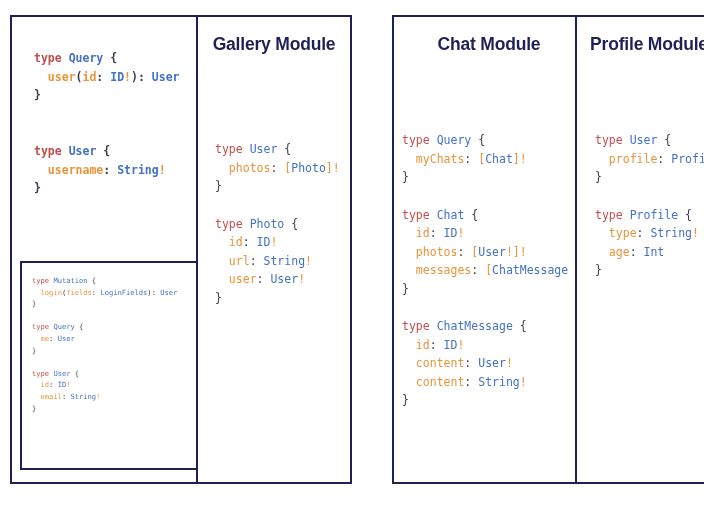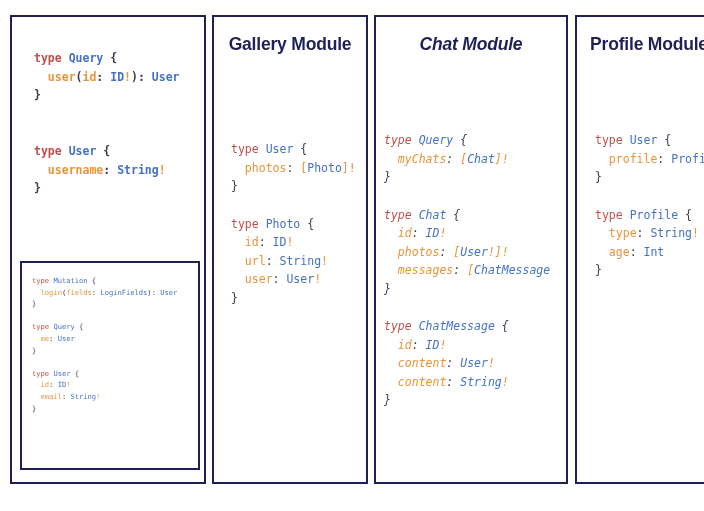--- a/index.html
+++ b/index.html
@@ -26,22 +26,22 @@
     position: absolute;
     top: 15px;
     height: 469px;
     background: #ffffff;
     border: 2px solid #1f2156;
     box-sizing: border-box;
     overflow: hidden;
   }
 
   .module-card.c0 { left: 10px;  width: 196px; }
-  .module-card.c1 { left: 212px; width: 156px; }
-  .module-card.c2 { left: 374px; width: 194px; font-style: italic; }
+  .module-card.c1 { left: 196px; width: 156px; }
+  .module-card.c2 { left: 392px; width: 194px; }
   .module-card.c3 { left: 575px; width: 148px; }
 
   .module-title {
     margin: 0;
     padding: 17px 6px 0 6px;
     text-align: center;
     font-size: 17.5px;
     font-weight: bold;
     color: #1f2156;
     letter-spacing: -0.2px;

